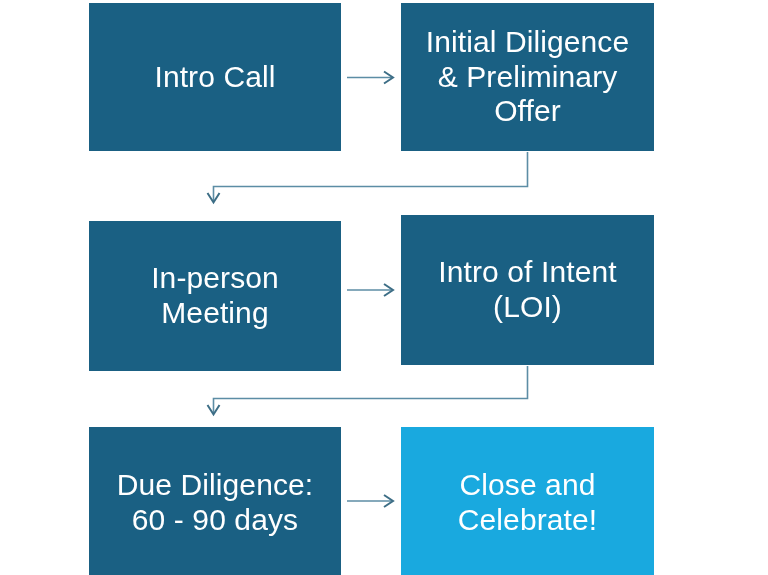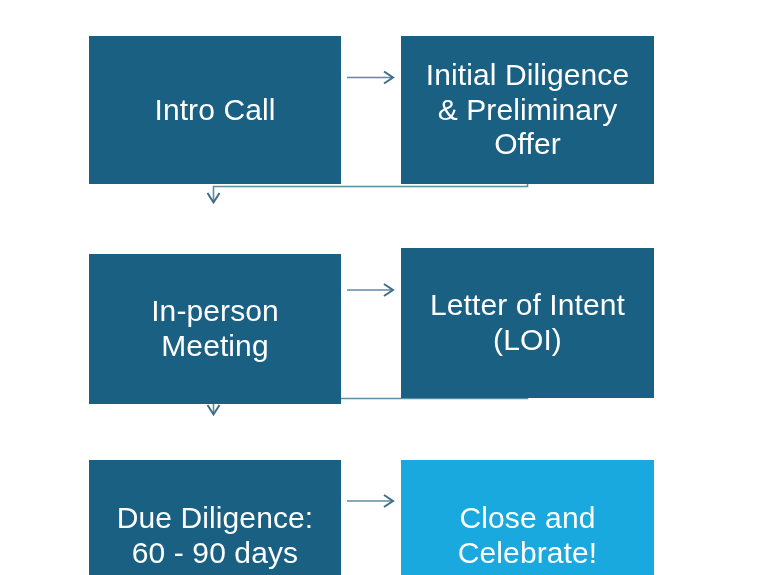--- a/index.html
+++ b/index.html
@@ -24,21 +24,20 @@
     justify-content: center;
     text-align: center;
     color: #ffffff;
     font-size: 30px;
     line-height: 1.16;
     font-weight: 400;
     letter-spacing: 0.1px;
     box-sizing: border-box;
     padding: 2px 8px;
     white-space: pre-line;
-    margin-top: 33px;
   }
   .node.dark  { background: #1a6083; }
   .node.light { background: #19a9df; }
 
   
   #node-intro-call      { left: 89px;  top: 3px;   width: 252px; height: 148px; text-align: right; }
   #node-initial-diligence { left: 401px; top: 3px;  width: 253px; height: 148px; }
   
   #node-in-person-meeting { left: 89px;  top: 221px; width: 252px; height: 150px; }
   #node-letter-of-intent  { left: 401px; top: 215px; width: 253px; height: 150px; }
@@ -102,21 +101,21 @@
 
   <div id="node-intro-call" class="node dark">Intro Call</div>
 
   <div id="node-initial-diligence" class="node dark">Initial Diligence
 &amp; Preliminary
 Offer</div>
 
   <div id="node-in-person-meeting" class="node dark">In-person
 Meeting</div>
 
-  <div id="node-letter-of-intent" class="node dark">Letter of Intent
+  <div id="node-letter-of-intent" class="node dark">Intro of Intent
 (LOI)</div>
 
   <div id="node-due-diligence" class="node dark">Due Diligence:
 60 - 90 days</div>
 
   <div id="node-close-celebrate" class="node light">Close and
 Celebrate!</div>
 
 </div>
 

